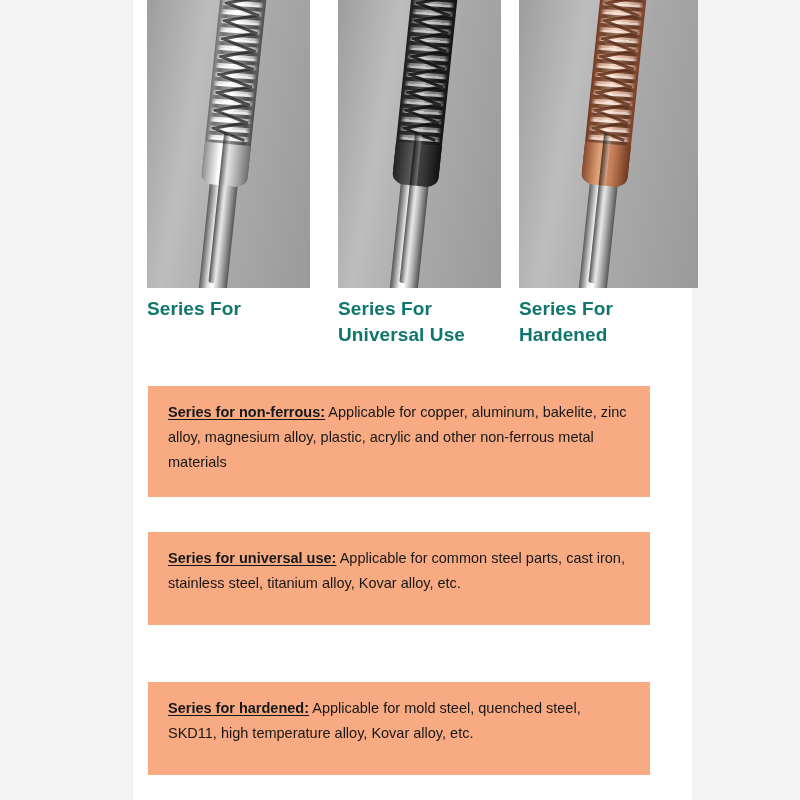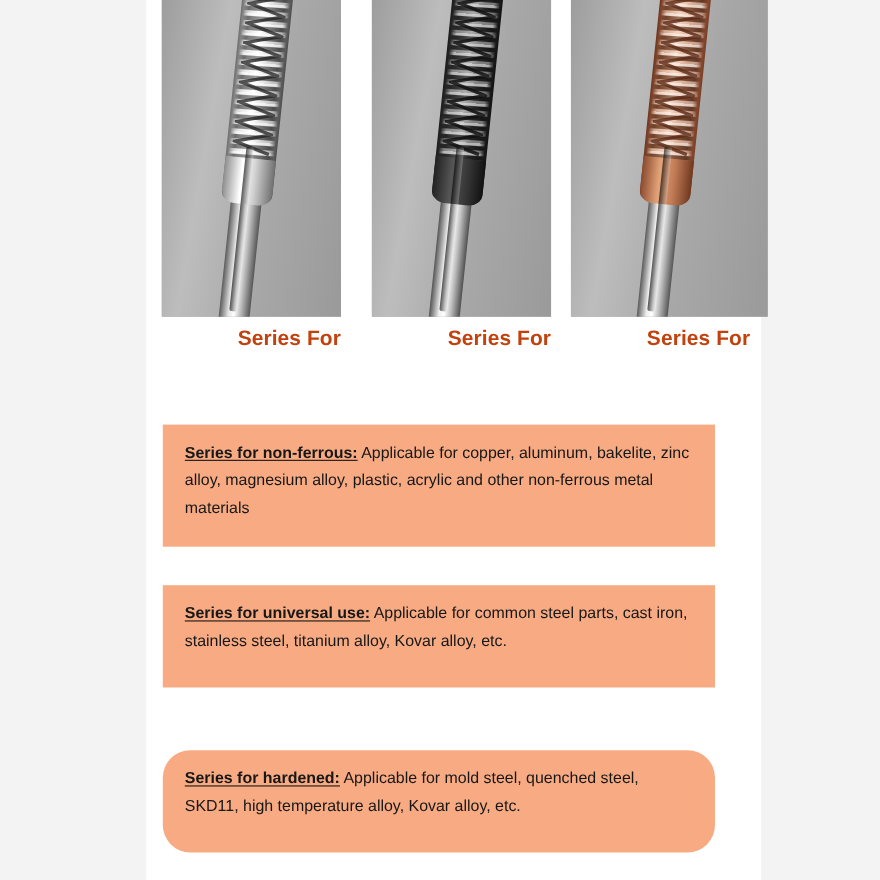--- a/index.html
+++ b/index.html
@@ -143,24 +143,24 @@
   
   .copper .head { background: linear-gradient(90deg, #6b3520 0%, #c97e56 22%, #f0bb9c 42%, #c07a55 65%, #7a3f27 100%); }
   .copper .shank { background: linear-gradient(90deg, #5a5a5a 0%, #ededed 30%, #ffffff 48%, #bbb 70%, #555 100%); }
   .copper .tip { background: linear-gradient(90deg, #8a4a2e 0%, #e3a379 35%, #c07a55 65%, #70381f 100%); }
   .copper .teeth { opacity: .8; }
 
   .caption {
     position: absolute;
     top: 296px;
     width: 100%;
-    text-align: right;
+    text-align: left;
     font-size: 19px;
     font-weight: bold;
-    color: #c2410c;
+    color: #0f766e;
     line-height: 1.35;
     letter-spacing: .1px;
   }
   .caption .l2 { display: block; }
 
   
   .notes {
     position: absolute;
     left: 0;
     top: 386px;
@@ -177,21 +177,21 @@
     padding: 14px 18px 14px 20px;
     box-sizing: border-box;
   }
   .note b {
     font-weight: bold;
     text-decoration: underline;
     text-underline-offset: 2px;
   }
   .note.n1 { top: 0; height: 111px; }
   .note.n2 { top: 146px; height: 93px; }
-  .note.n3 { top: 296px; height: 93px; border-radius: 25px; }
+  .note.n3 { top: 296px; height: 93px; }
   .note .txt { display: inline; }
 </style>
 </head>
 <body>
 
 <div class="page">
   <div class="card">
 
     <div class="gallery">
 
@@ -227,20 +227,21 @@
               <svg viewBox="0 0 36 162" preserveAspectRatio="none">
                 <polyline points="2,0 34,9 2,18 34,27 2,36 34,45 2,54 34,63 2,72 34,81 2,90 34,99 2,108 34,117 2,126 34,135 2,144 34,153" fill="none" stroke="rgba(15,15,15,0.85)" stroke-width="3"></polyline>
               </svg>
             </div>
             <div class="tip"></div>
             <div class="flute"></div>
           </div>
         </div>
         <div class="caption">
           <span>Series For</span>
+          <span class="l2">Universal Use</span>
         </div>
       </div>
 
       <div class="cell c3">
         <div class="photo wide">
           <div class="bg"></div>
           <div class="tool copper">
             <div class="shank"></div>
             <div class="head"></div>
             <div class="teeth"></div>
@@ -248,20 +249,21 @@
               <svg viewBox="0 0 36 162" preserveAspectRatio="none">
                 <polyline points="2,0 34,9 2,18 34,27 2,36 34,45 2,54 34,63 2,72 34,81 2,90 34,99 2,108 34,117 2,126 34,135 2,144 34,153" fill="none" stroke="rgba(90,40,20,0.8)" stroke-width="3"></polyline>
               </svg>
             </div>
             <div class="tip"></div>
             <div class="flute"></div>
           </div>
         </div>
         <div class="caption">
           <span>Series For</span>
+          <span class="l2">Hardened</span>
         </div>
       </div>
 
     </div>
 
     <div class="notes">
       <div class="note n1">
         <b>Series for non-ferrous:</b><span class="txt"> Applicable for copper, aluminum, bakelite, zinc alloy, magnesium alloy, plastic, acrylic and other non-ferrous metal materials</span>
       </div>
       <div class="note n2">

